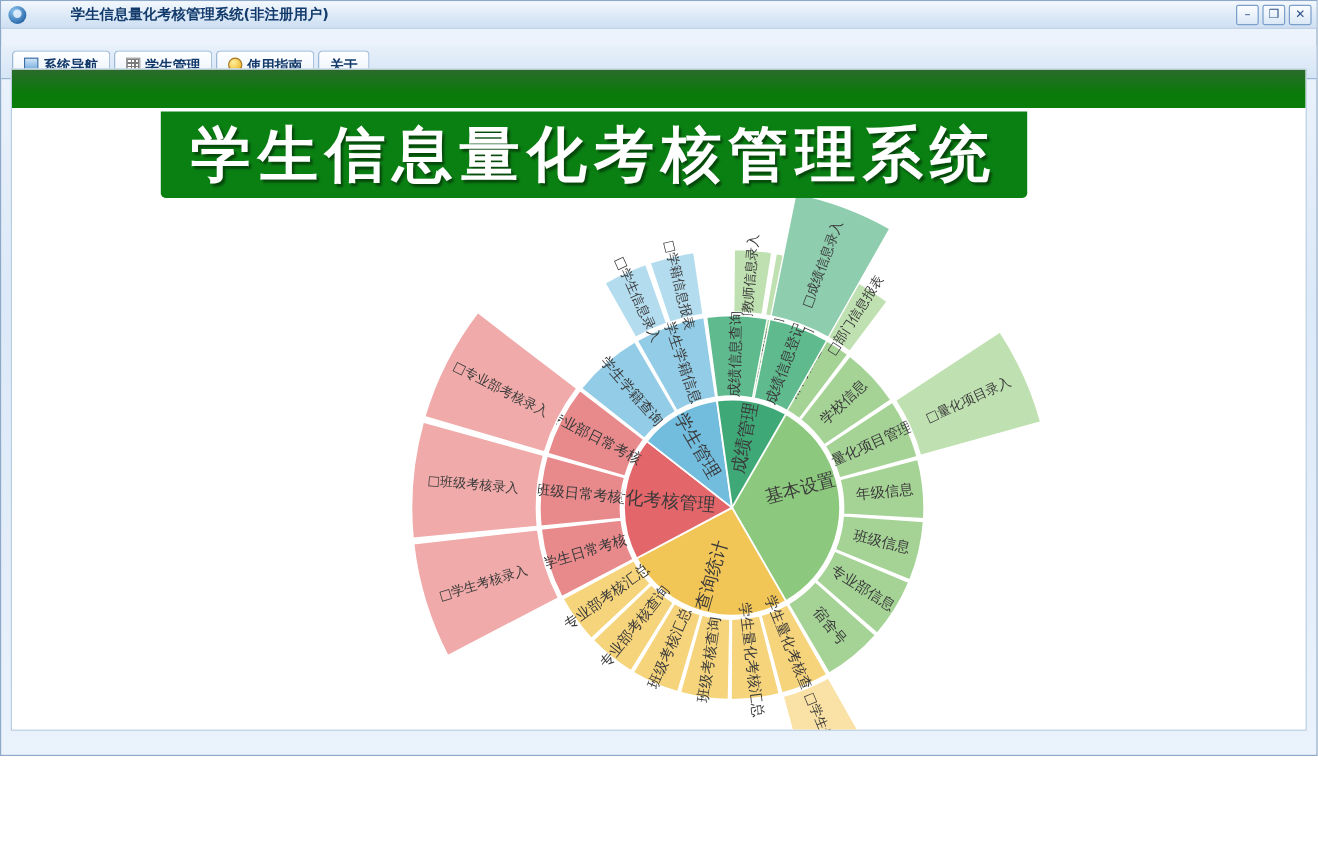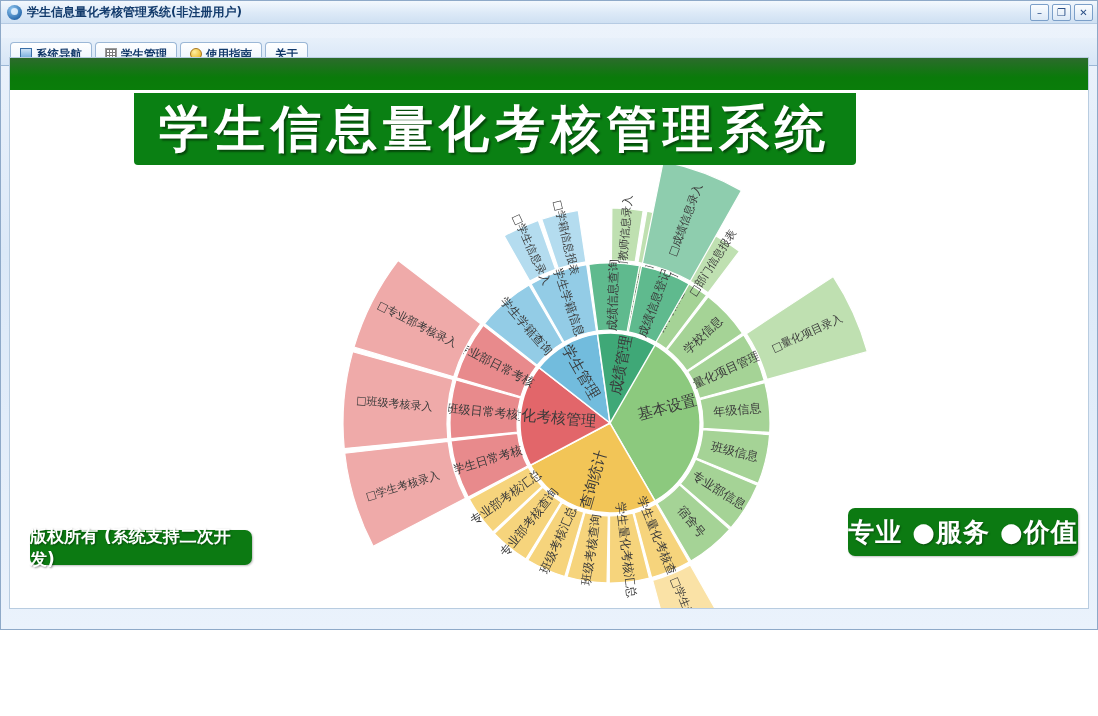--- a/index.html
+++ b/index.html
@@ -6,21 +6,21 @@
   body{width:1098px;height:716px;font-family:"DejaVu Sans","Liberation Sans",sans-serif;overflow:hidden;}
 
   
   #window{position:absolute;left:0;top:0;width:1098px;height:630px;
           background:linear-gradient(#eef4fc,#dce9f8 40%,#eaf2fc);
           border:1px solid #8ea9c8;box-sizing:border-box;}
 
   
   #titlebar{position:absolute;left:0;top:0;right:0;height:22px;
             background:linear-gradient(#f3f8fd,#dce9f7 55%,#cfe0f2);
-            border-bottom:1px solid #b6cbe3;display:flex;align-items:center;}
+            border-bottom:1px solid #b6cbe3;display:flex;align-items:center;gap:32px;}
   #app-icon{width:15px;height:15px;margin:0 5px 0 6px;border-radius:50%;
             background:radial-gradient(circle at 35% 30%,#8fc6f0,#2f6fb0 70%,#1d4c80);
             position:relative;flex:0 0 auto;}
   #app-icon:after{content:"";position:absolute;left:4px;top:3px;width:7px;height:7px;
             border-radius:50%;background:#eaf4ff;opacity:.85;}
   #title-text{font-size:12px;color:#123a6b;font-weight:bold;white-space:nowrap;letter-spacing:0px;}
   #win-buttons{position:absolute;right:4px;top:3px;display:flex;gap:3px;}
   .winbtn{width:17px;height:15px;border:1px solid #7b9fc9;border-radius:2px;
           background:linear-gradient(#fbfdff,#dbe8f6);display:flex;align-items:center;
           justify-content:center;color:#2a4f86;font-size:10px;line-height:1;cursor:pointer;}
@@ -175,17 +175,15 @@
         <path d="M 578.8389775588603 206.40551355975336 A 160 160 0 0 1 629.4322160980354 207.73034413607135 L 617.107475606983 273.58701252909145 A 93 93 0 0 0 587.7001557060876 272.8169547566066 Z" fill="#5fba8e" stroke="#ffffff" stroke-width="1.2"></path>
         <text x="603.3506493834078" y="237.04386240312868" class="seg-label" font-size="12" transform="rotate(271.50 603.35 237.04)">成绩信息查询</text>
         <path d="M 631.62517446066 208.15661206052448 A 160 160 0 0 1 679.0306986534769 225.88081127916493 L 645.9365935923335 284.1369715560146 A 93 93 0 0 0 618.3821326552586 273.83478076017985 Z" fill="#5fba8e" stroke="#ffffff" stroke-width="1.2"></path>
         <text x="644.8265448012118" y="245.1059597762051" class="seg-label" font-size="12" transform="rotate(290.50 644.83 245.11)">成绩信息登记</text>
         <path d="M 653.2312384893916 103.36010386623849 A 267 267 0 0 1 731.4770905476257 132.61502918404676 L 680.2650402968651 223.13202156179634 A 163 163 0 0 0 632.4969733100031 205.27227314680476 Z" fill="#8ecdae" stroke="#ffffff" stroke-width="1.2"></path>
         <text x="675.8198980426746" y="162.2104710277219" class="seg-label" font-size="11" transform="rotate(290.50 675.82 162.21)">□成绩信息录入</text>
       </svg>
     <div id="title-banner">
       <span id="banner-text">学生信息量化考核管理系统</span>
     </div>
-    <div class="badge" id="badge-copyright">版权所有 (系统支持二次开发)</div>
-    <div class="badge" id="badge-slogan">专业 ●服务 ●价值</div>
   </div>
 
 </div>
 
 </body></html>

